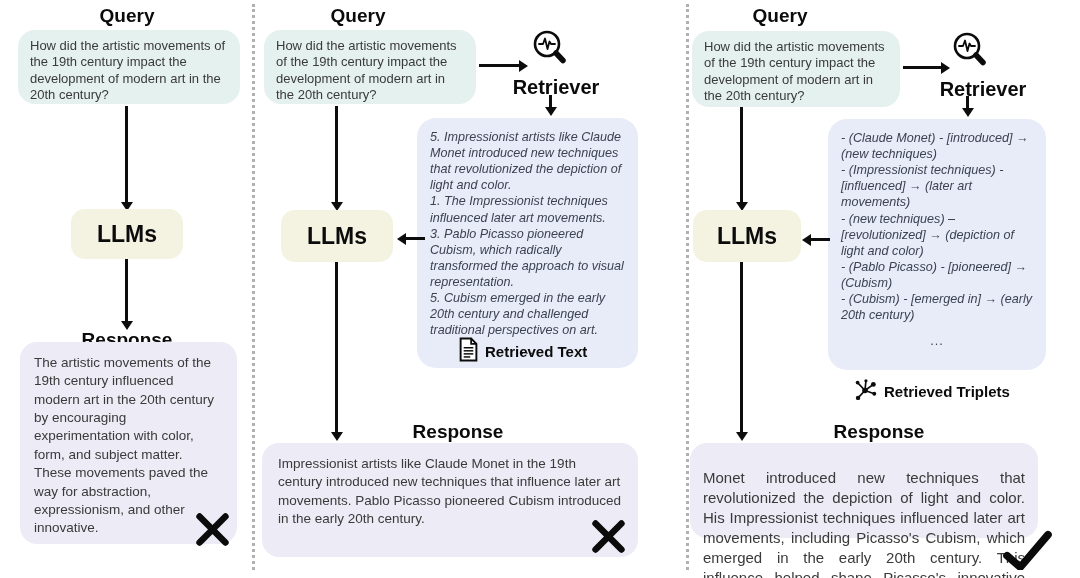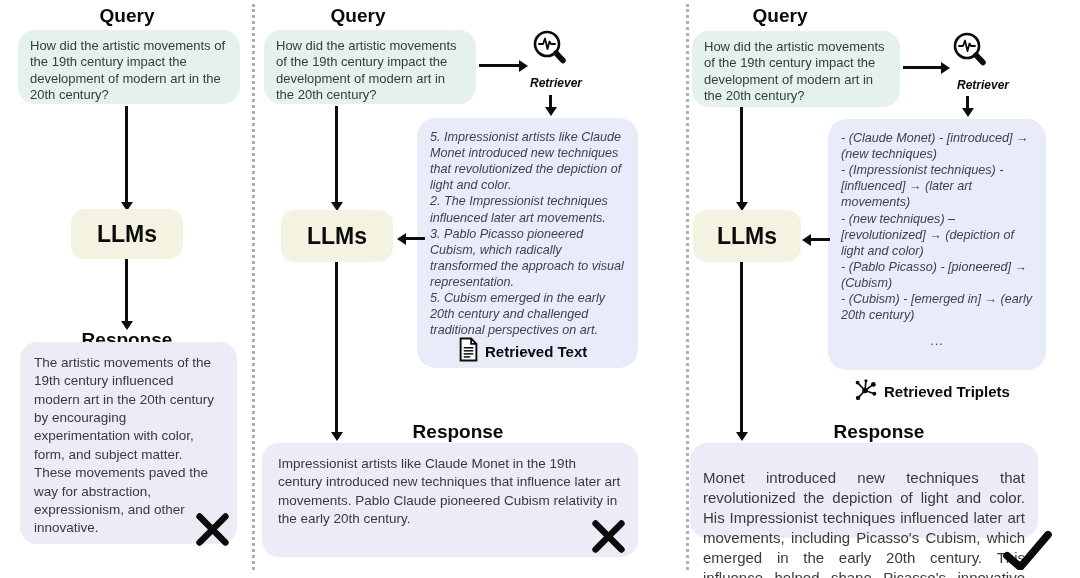--- a/index.html
+++ b/index.html
@@ -2,21 +2,21 @@
 <html><head>
 <meta charset="utf-8">
 <style>
   html,body{margin:0;padding:0;background:#ffffff;}
   .canvas{
     position:relative;width:1080px;height:578px;background:#ffffff;overflow:hidden;
     font-family:"Liberation Sans","DejaVu Sans",sans-serif;color:#3a3a3a;
   }
   .divider{position:absolute;top:4px;height:566px;width:0;border-left:3px dotted #b0b0b0;}
   .title{position:absolute;text-align:center;font-weight:bold;font-size:19px;color:#0b0b0b;}
-  .subtitle{position:absolute;text-align:center;font-weight:bold;font-size:12px;color:#0b0b0b;font-style:italic;}
+  .subtitle{position:absolute;text-align:center;font-weight:bold;font-size:20px;color:#0b0b0b;}
   .bubble{position:absolute;box-sizing:border-box;border-radius:17px;}
   .query{background:#e5f1ef;padding:8px 12px;font-size:13px;line-height:1.25;}
   .resp{background:#ecebf6;padding:12px 14px;font-size:13.5px;line-height:1.36;}
   .retr{background:#e7ecf8;padding:11px 13px;font-size:12.6px;line-height:1.28;
         font-style:italic;color:#3d4250;border-radius:19px;overflow:hidden;}
   .retr p{margin:0;}
   .dots{text-align:center;margin-top:4px;font-style:normal;letter-spacing:1px;}
   .llm{position:absolute;box-sizing:border-box;background:#f4f3e2;border-radius:14px;
        display:flex;align-items:center;justify-content:center;
        font-weight:bold;font-size:23px;color:#0b0b0b;}
@@ -71,21 +71,21 @@
       <circle cx="17" cy="16" r="12" fill="none" stroke="#0b0b0b" stroke-width="2.6"></circle>
       <polyline points="9,16 13,16 15,10.5 17.5,21 19.5,13.5 21,16 25,16" fill="none" stroke="#0b0b0b" stroke-width="1.8" stroke-linejoin="round" stroke-linecap="round"></polyline>
       <line x1="26" y1="25" x2="33" y2="32.5" stroke="#0b0b0b" stroke-width="5.5" stroke-linecap="round"></line>
     </svg>
   </div>
   <div class="subtitle" style="left:496px;top:76px;width:120px;">Retriever</div>
   <div class="av" style="left:549px;top:95px;height:12px;"></div>
 
   <div class="bubble retr" style="left:417px;top:118px;width:221px;height:250px;">
     <p>5. Impressionist artists like Claude Monet introduced new techniques that revolutionized the depiction of light and color.</p>
-    <p>2. The Impressionist techniques influenced later art movements.</p>
+    <p>1. The Impressionist techniques influenced later art movements.</p>
     <p>3. Pablo Picasso pioneered Cubism, which radically transformed the approach to visual representation.</p>
     <p>5. Cubism emerged in the early 20th century and challenged traditional perspectives on art.</p>
     <div class="dots">...</div>
   </div>
   <div class="caption" style="left:458px;top:337px;">
     <span>
       <svg width="21" height="25" viewBox="0 0 24 28">
         <path d="M3,1.5 h12 l6,6 v19 h-18 z" fill="#ffffff" stroke="#0b0b0b" stroke-width="2.2"></path>
         <path d="M15,1.5 v6 h6" fill="none" stroke="#0b0b0b" stroke-width="2"></path>
         <line x1="6.5" y1="12" x2="17.5" y2="12" stroke="#0b0b0b" stroke-width="1.7"></line>
@@ -99,21 +99,21 @@
 
   <div class="av" style="left:335px;top:106px;height:96px;"></div>
   <div class="llm" style="left:281px;top:210px;width:112px;height:52px;">
     <span>LLMs</span>
   </div>
   <div class="ah ah-l" style="left:406px;top:237px;width:19px;"></div>
   <div class="av" style="left:335px;top:262px;height:170px;"></div>
 
   <div class="title" style="left:388px;top:421px;width:140px;">Response</div>
   <div class="bubble resp" style="left:262px;top:443px;width:376px;height:114px;padding:12px 16px;">
-    <span>Impressionist artists like Claude Monet in the 19th century introduced new techniques that influence later art movements. Pablo Claude pioneered Cubism relativity in the early 20th century.</span>
+    <span>Impressionist artists like Claude Monet in the 19th century introduced new techniques that influence later art movements. Pablo Picasso pioneered Cubism introduced in the early 20th century.</span>
   </div>
   <div class="verdict" style="left:590px;top:518px;">
     <svg width="37" height="37" viewBox="0 0 40 40">
       <path d="M6,6 L34,34 M34,6 L6,34" stroke="#0b0b0b" stroke-width="7" stroke-linecap="round" fill="none"></path>
     </svg>
   </div>
 
   <div class="title" style="left:710px;top:5px;width:140px;">Query</div>
   <div class="bubble query" style="left:692px;top:31px;width:208px;height:76px;">
     <span>How did the artistic movements of the 19th century impact the development of modern art in the 20th century?</span>

